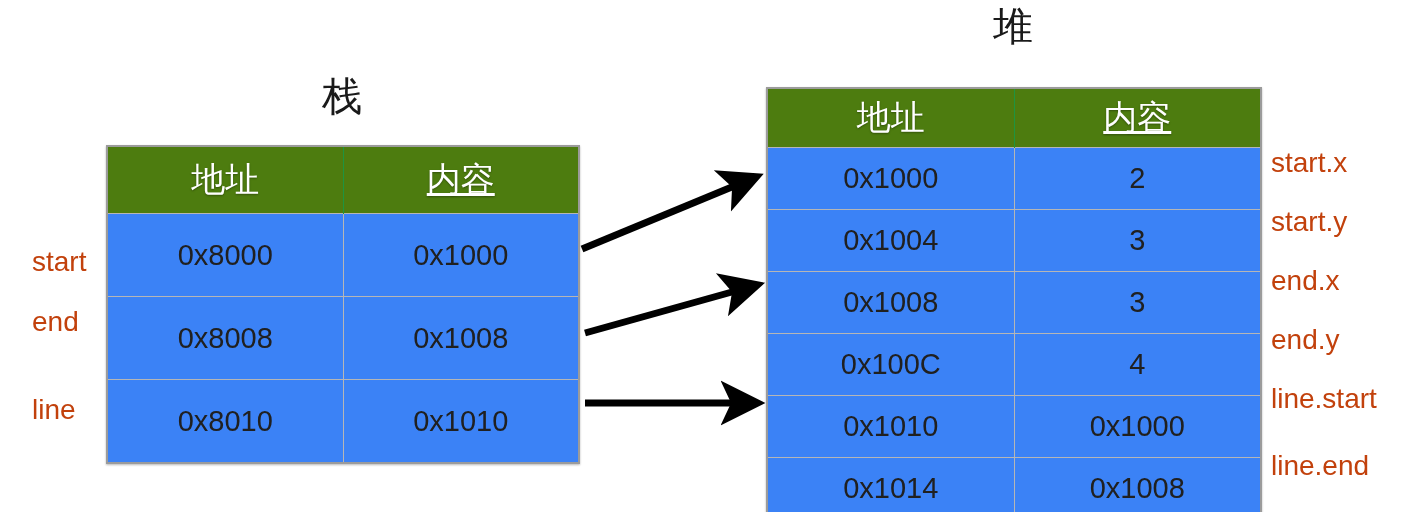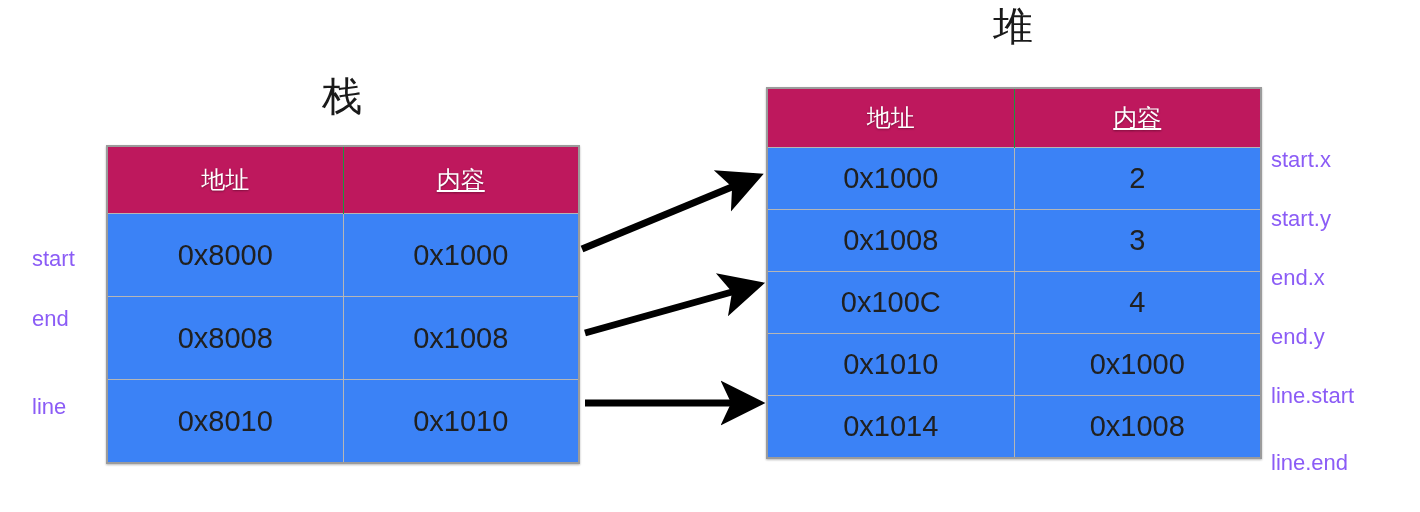--- a/index.html
+++ b/index.html
@@ -35,25 +35,25 @@
   
   .mem-table {
     position: absolute;
     border-collapse: collapse;
     table-layout: fixed;
     border: 2px solid #9b9b9b;
     background: #ebebeb;
     box-shadow: 0 1px 2px rgba(0,0,0,0.28);
   }
   .mem-table th {
-    background: #be185d;
+    background: #4d7c0f;
     color: #ffffff;
     font-weight: normal;
     font-family: "DejaVu Sans", "Liberation Sans", sans-serif;
-    font-size: 24px;
+    font-size: 34px;
     text-align: center;
     border-right: 1px solid #1f9440;
     text-shadow: 0 1px 2px rgba(0,0,0,0.35);
   }
   .mem-table th:last-child { border-right: none; text-decoration: underline; }
   .mem-table td {
     background: #3b82f6;
     color: #202020;
     font-size: 29px;
     text-align: center;
@@ -73,22 +73,22 @@
   
   #heap-table { left: 766px; top: 87px; width: 494px; }
   #heap-table th { height: 56px; }
   #heap-table td { height: 59px; }
   #heap-table col.addr { width: 247px; }
   #heap-table col.val  { width: 247px; }
 
   
   .side-label {
     position: absolute;
-    font-size: 22px;
-    color: #8b5cf6;
+    font-size: 28px;
+    color: #c2410c;
     white-space: nowrap;
     line-height: 1;
   }
   #stack-labels .side-label { left: 0; width: 78px; text-align: left; margin-left: 32px; }
   #heap-labels  .side-label { left: 1271px; text-align: left; }
 
   
   #arrows {
     position: absolute;
     left: 0; top: 0;
@@ -146,20 +146,24 @@
     <thead>
       <tr>
         <th>地址</th>
         <th>内容</th>
       </tr>
     </thead>
     <tbody>
       <tr>
         <td>0x1000</td>
         <td>2</td>
+      </tr>
+      <tr>
+        <td>0x1004</td>
+        <td>3</td>
       </tr>
       <tr>
         <td>0x1008</td>
         <td>3</td>
       </tr>
       <tr>
         <td>0x100C</td>
         <td>4</td>
       </tr>
       <tr>

